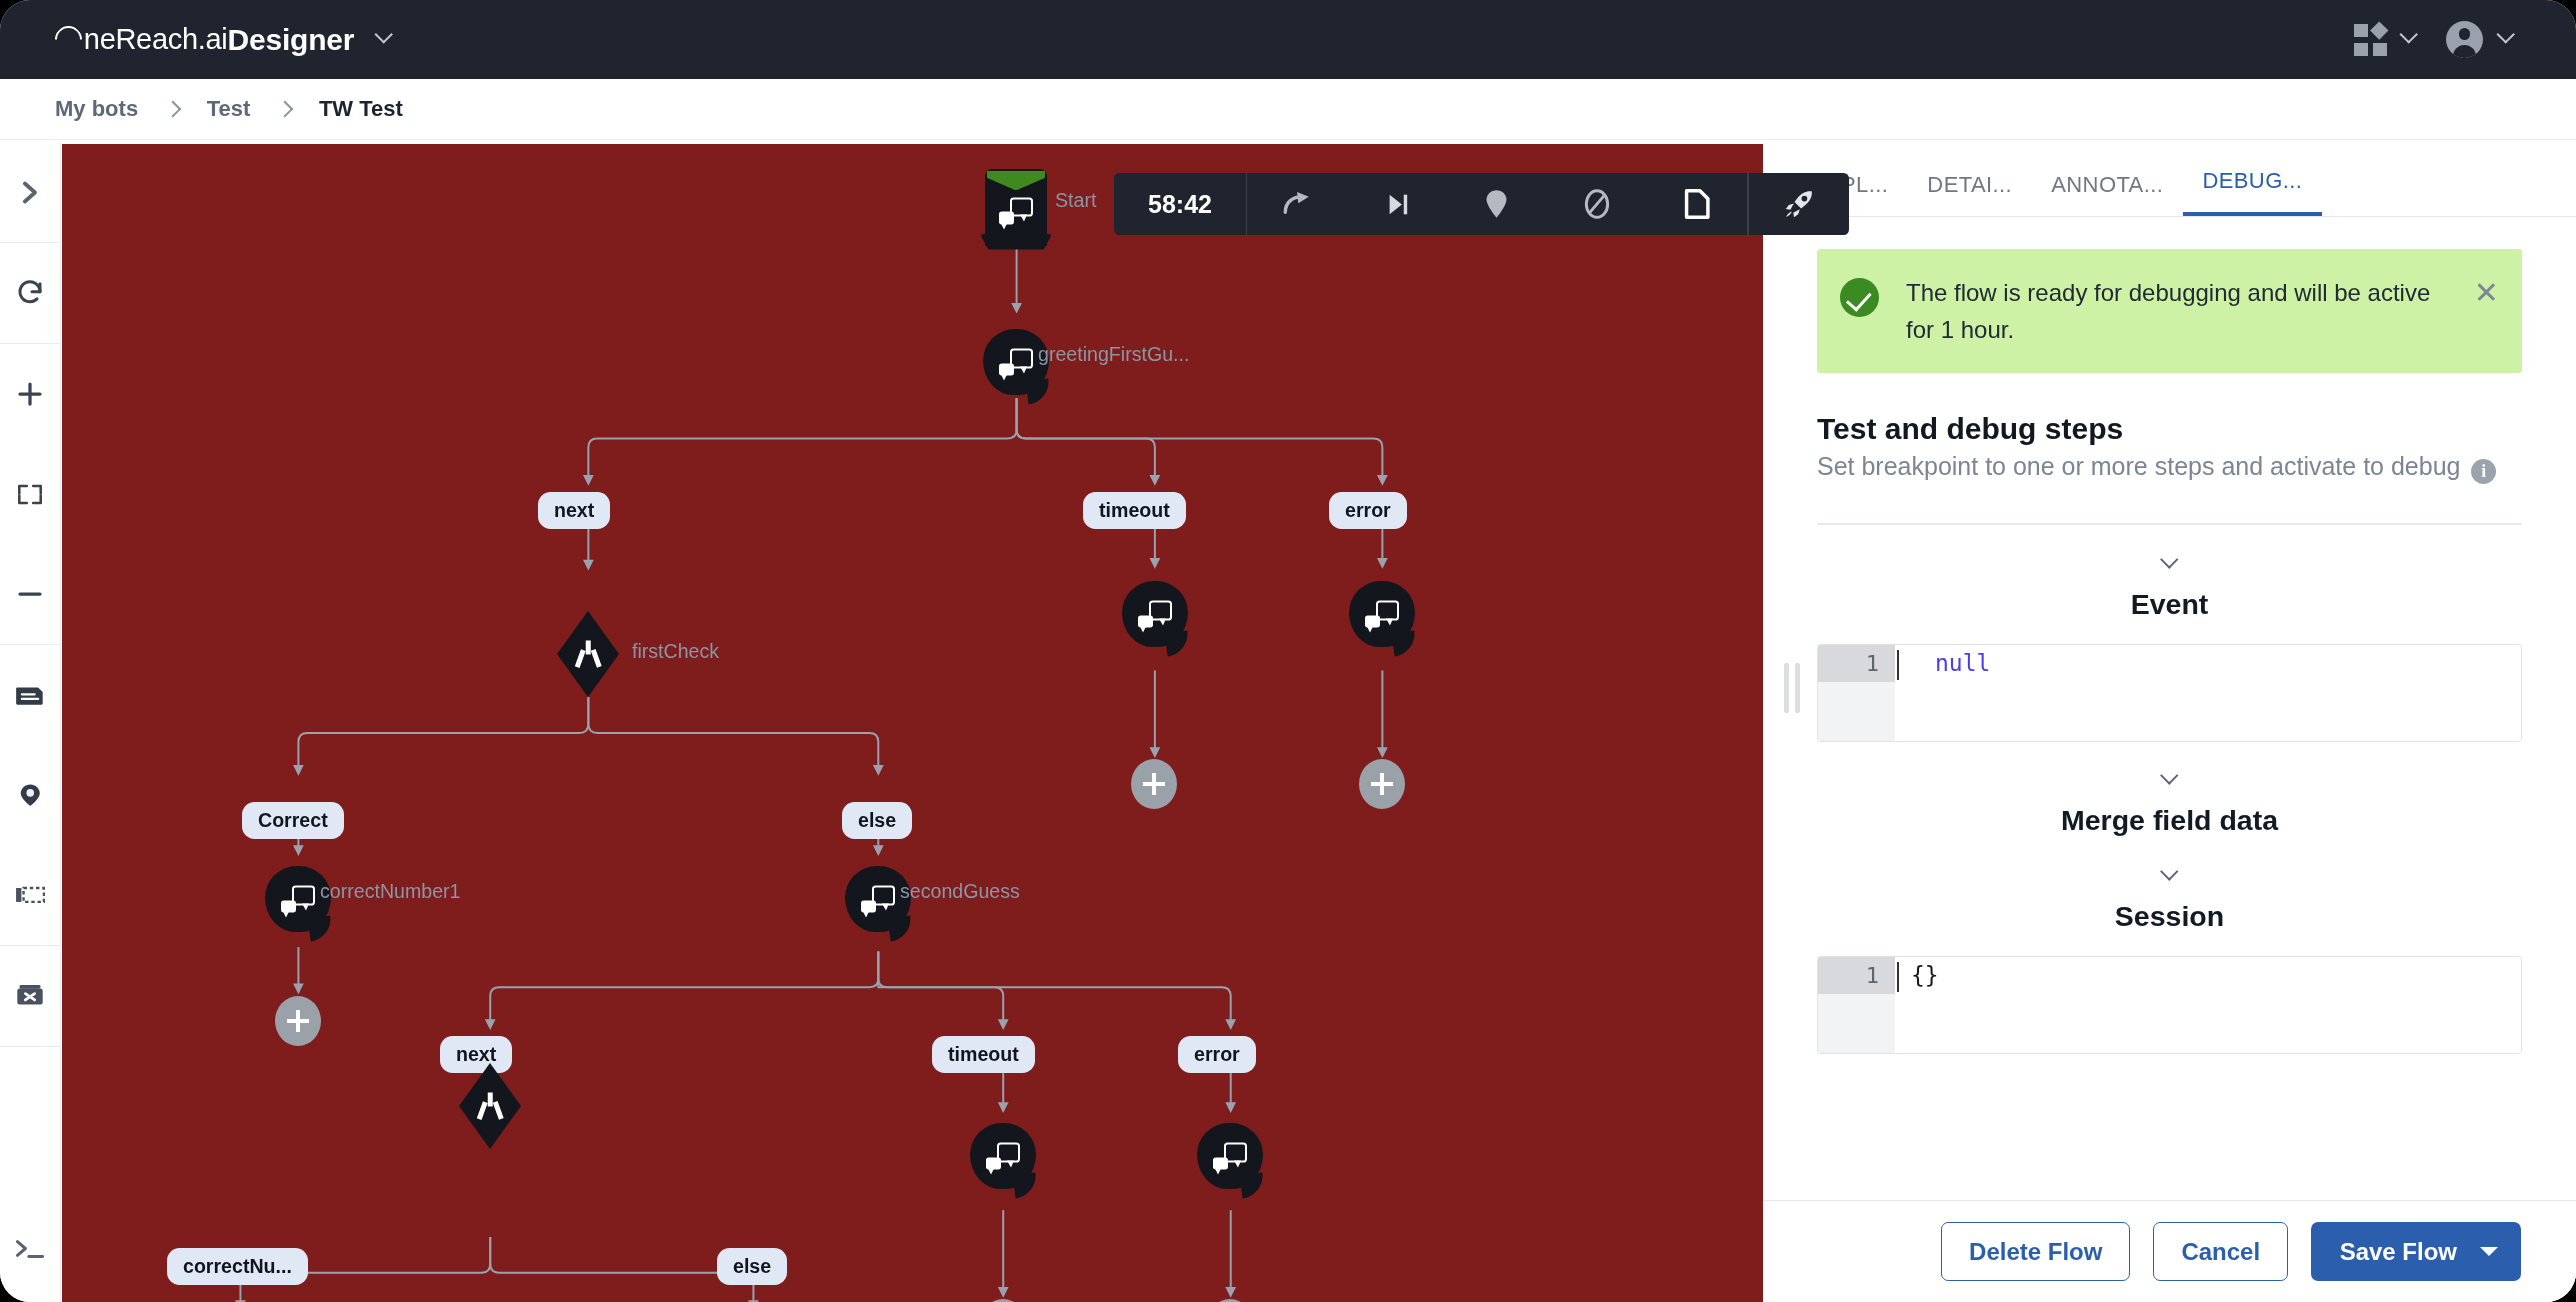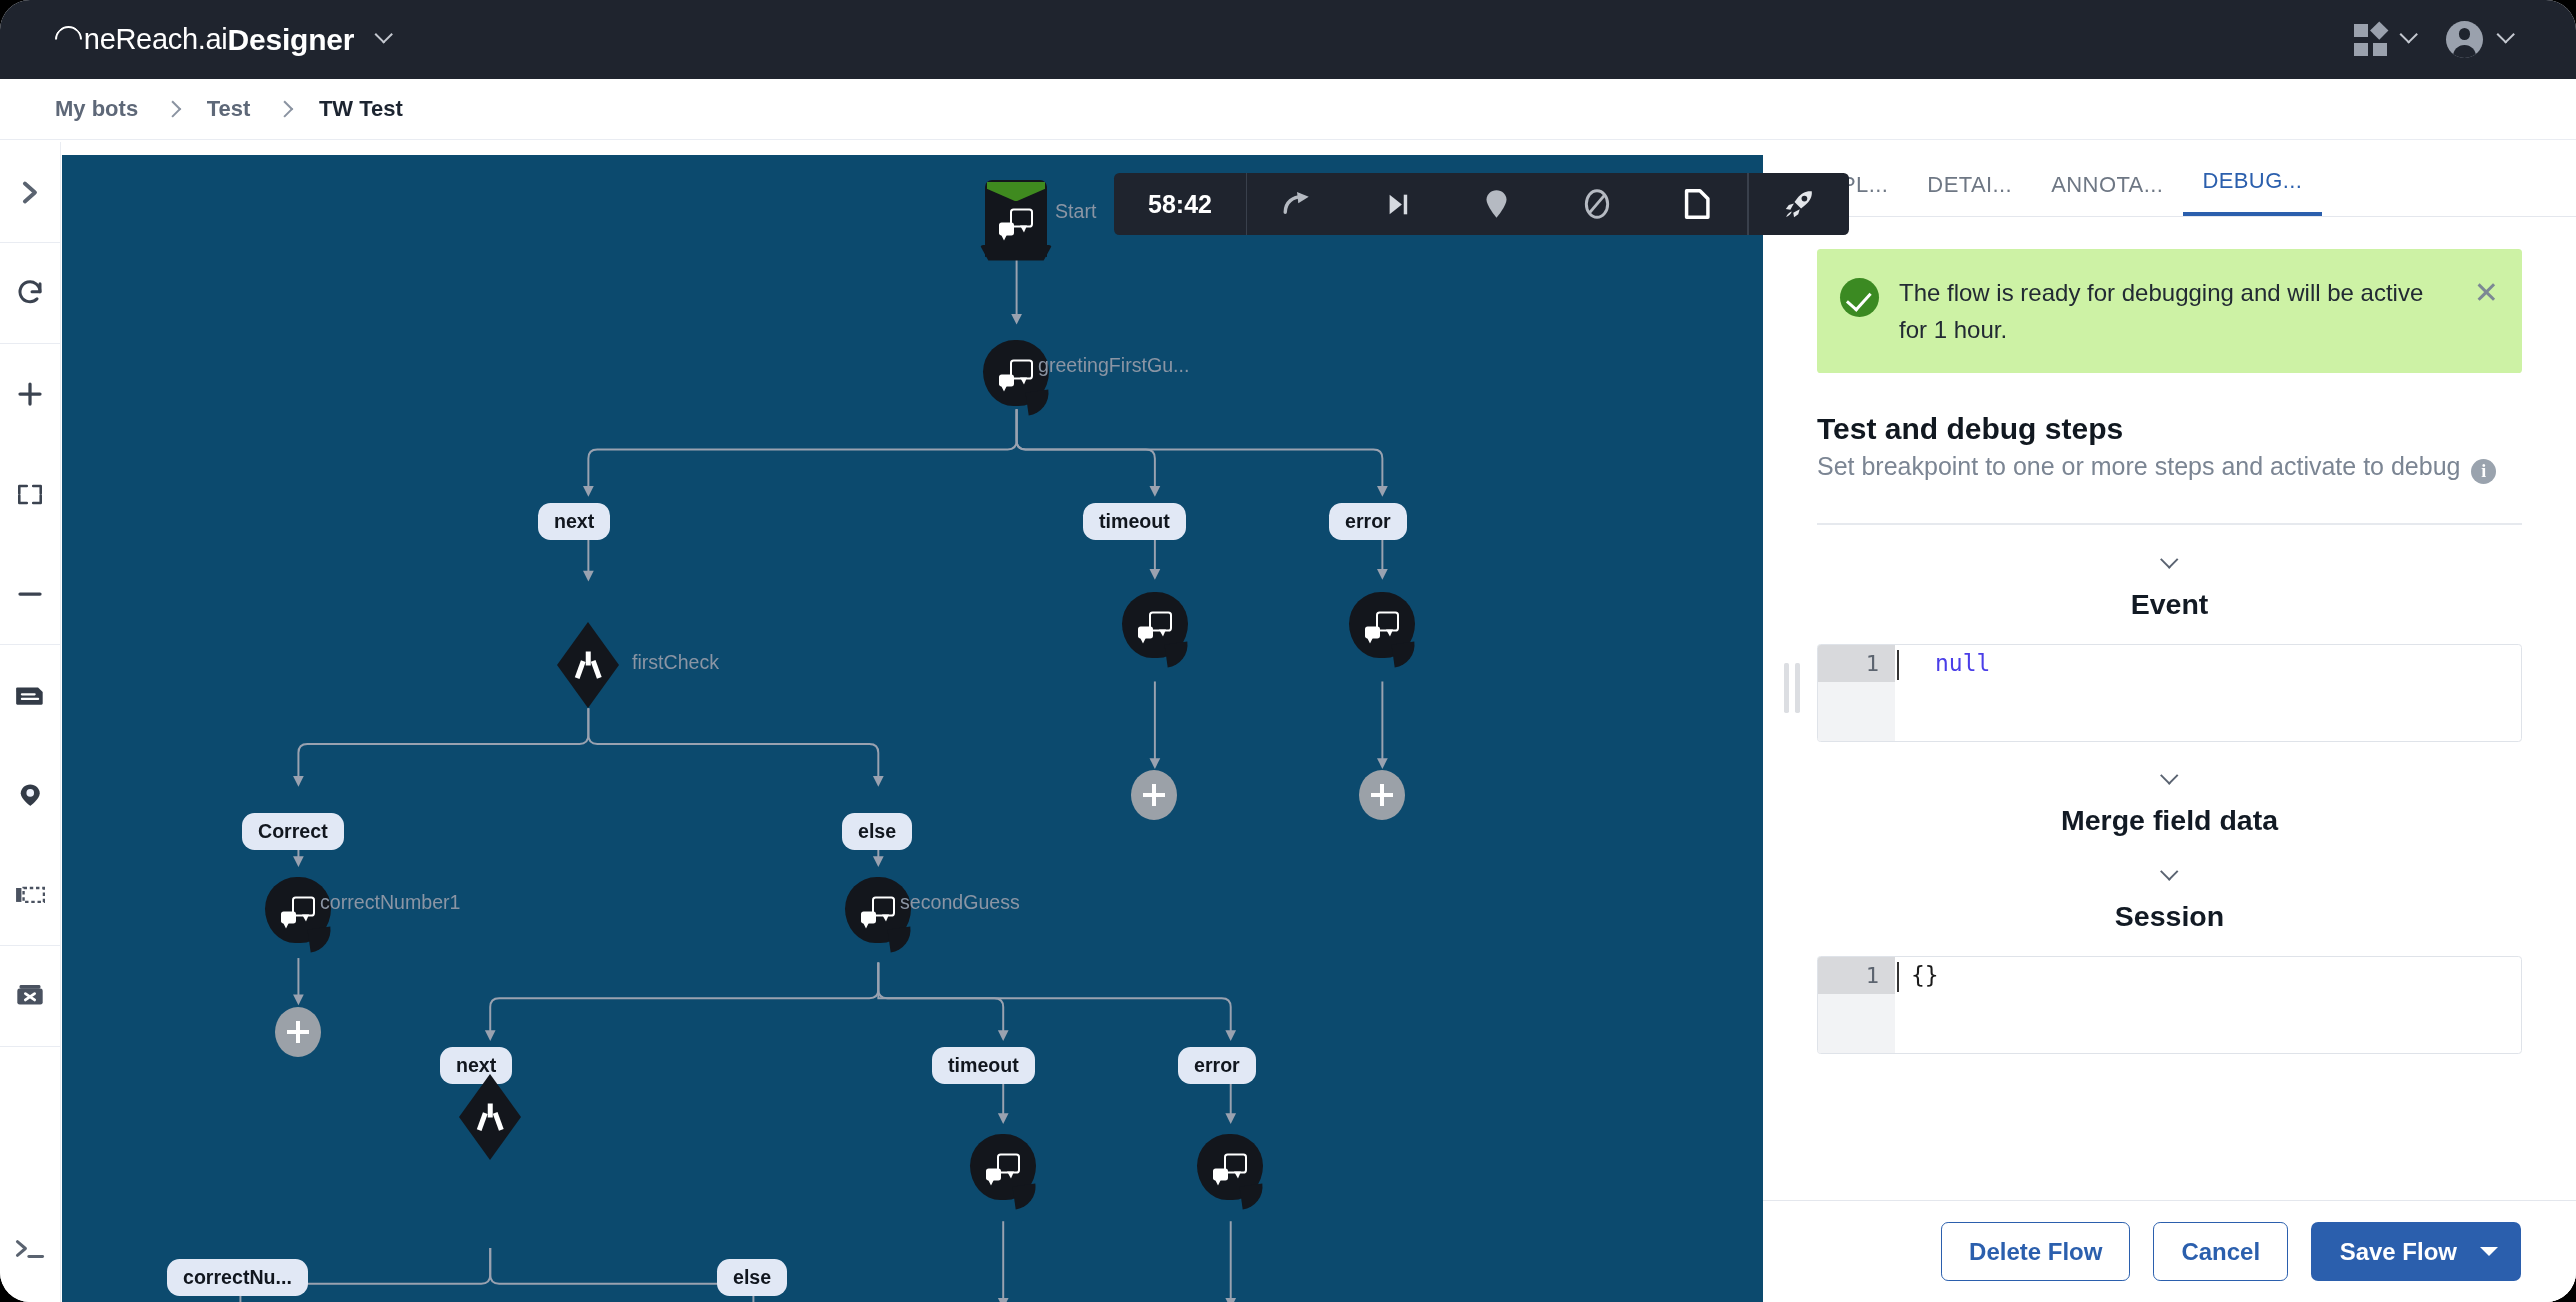--- a/index.html
+++ b/index.html
@@ -102,21 +102,21 @@
   .rail-btn {
     width: 100%; height: 100px; display:flex; align-items:center;
     justify-content:center; cursor:pointer; color:#444c5a;
   }
   .rail-btn svg { display:block; }
   .rail-spacer { flex: 1; }
 
   
   .canvas {
     position:absolute; top:144px; left:62px; right: 813px; bottom:0;
-    background:#0c4a6e; overflow:hidden;margin-top:11px;
+    background:#7f1d1d; overflow:hidden;
   }
   .flow { position:absolute; inset:0; }
   .flow svg { position:absolute; left:0; top:0; }
 
   .node { position:absolute; }
   .node-label {
     position:absolute; font-size: 19.6px; color:#8b95a4; white-space:nowrap;
     left: 55px; top: 14.3px;
   }
   
@@ -243,21 +243,21 @@
   .ptab {
     font-size: 22px; color:#6e7784; letter-spacing: 0.4px; cursor:pointer;
     padding: 0 19.6px 18px 19.6px; white-space:nowrap;
   }
   .ptab.active { color:#2b5fad; border-bottom: 4.5px solid #2b5fad; }
 
   .panel-body { flex:1; overflow:hidden; position:relative; padding: 0 54px; }
 
   .alert {
     margin-top: 32px; background:#cdf2a5; border-radius:3.6px;
-    display:flex; align-items:flex-start; padding: 25px 23px 25px 23px; gap: 20px;
+    display:flex; align-items:flex-start; padding: 25px 23px 25px 23px; gap: 27px;
   }
   .check-circle {
     width: 39px; height: 39px; border-radius:50%; background:#3b8a22;
     position:relative; flex:none; margin-top:3.6px;
   }
   .check-circle::after {
     content:''; position:absolute; left:11.6px; top:9px; width:10.7px;height:19.6px;
     border-right:3.6px solid #fff; border-bottom:3.6px solid #fff;
     transform: rotate(42deg);
   }

